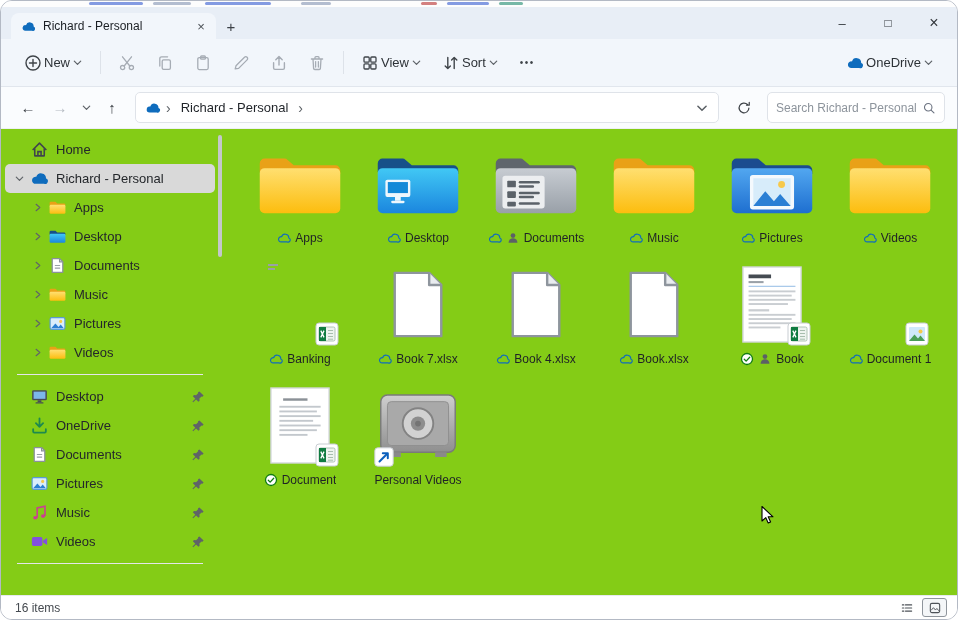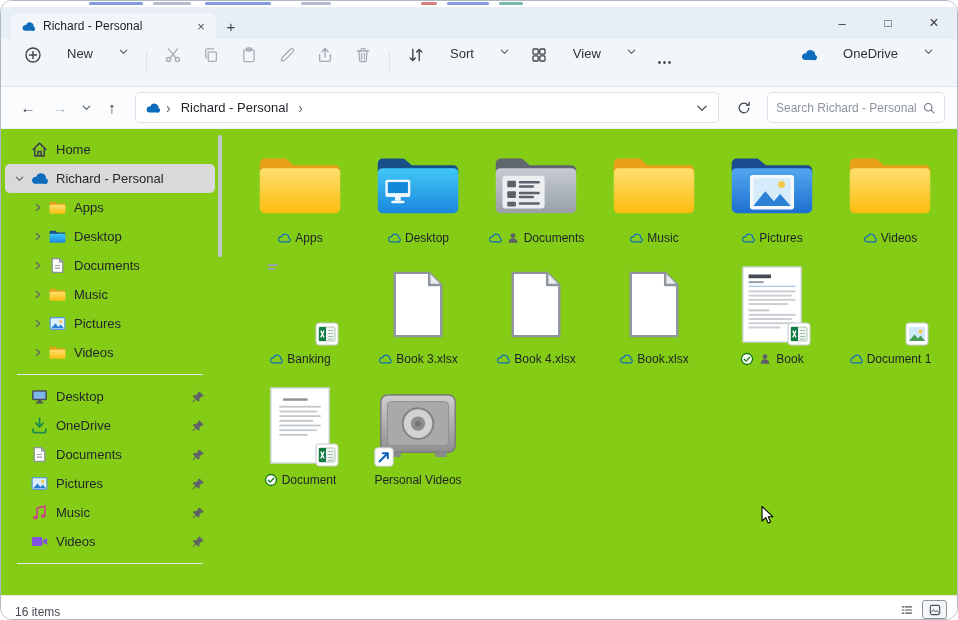--- a/index.html
+++ b/index.html
@@ -25,21 +25,21 @@
   .newtab{width:26px;height:22px;margin:0 0 2px 2px;display:flex;align-items:center;justify-content:center;
           font-size:15px;color:#3c4147}
   .win-controls{margin-left:auto;display:flex;align-self:stretch}
   .win-btn{width:46px;display:flex;align-items:center;justify-content:center;color:#33373c;font-size:13px}
   .win-btn.max{font-size:12px}
   .win-btn.close{font-size:16px}
 
   
   .toolbar{height:48px;background:#f2f6fb;display:flex;align-items:center;padding:0 14px;gap:2px;
            border-bottom:1px solid #e1e6ed;flex:0 0 auto}
-  .tb-btn{display:flex;gap:25px;height:34px;padding:0 9px;border-radius:5px;
+  .tb-btn{display:flex;align-items:center;gap:2px;height:34px;padding:0 9px;border-radius:5px;
           font-size:13px;color:#2d3237}
   .tb-ico{width:18px;height:18px;color:#3f4449;flex:0 0 auto}
   .tb-ico.dis{color:#a6acb4}
   .tb-chev{width:11px;height:11px;color:#5c6166}
   .tb-sep{width:1px;height:23px;background:#dde2e9;margin:0 6px}
   .tb-more{font-size:10px;letter-spacing:1.5px;color:#3f4449;padding:0 10px;height:34px;display:flex;align-items:center;border-radius:5px}
   .tb-spacer{flex:1}
 
   
   .navrow{height:42px;display:flex;align-items:center;background:#fafcfe;padding:0 12px;gap:2px;
@@ -82,21 +82,21 @@
   .tile{width:118px;display:flex;flex-direction:column;align-items:center}
   .ticon{height:92px;width:100%;display:flex;align-items:center;justify-content:center;position:relative}
   .tlabel{display:flex;align-items:center;gap:4px;font-size:12px;color:#1f2227;margin-top:2px;max-width:116px}
   .tlabel .st{width:14px;height:14px;flex:0 0 auto}
   .tlabel span{white-space:nowrap;overflow:hidden;text-overflow:ellipsis}
   .badge{position:absolute;width:24px;height:24px;left:74px;top:64px}
   .tinylines{position:absolute;width:12px;height:12px;left:26px;top:3px}
   .shortcut{position:absolute;width:20px;height:20px;left:15px;top:68px}
 
   
-  .statusbar{height:24px;border-top:1px solid #e7eaee;display:flex;align-items:flex-end;
+  .statusbar{height:24px;border-top:1px solid #e7eaee;display:flex;align-items:center;
              padding:0 10px 0 14px;font-size:12px;color:#454a50;background:#fff;flex:0 0 auto}
   .sb-right{margin-left:auto;display:flex;gap:3px;align-items:center}
   .sb-btn{width:25px;height:19px;display:flex;align-items:center;justify-content:center;color:#4d5258;border-radius:3px}
   .sb-btn svg{width:14px;height:14px}
   .sb-btn.active{border:1px solid #8f959c;background:#f4f6f8}
 
   .cursor{position:absolute;left:757px;top:504px;width:20px;height:20px;pointer-events:none;z-index:50}
 </style>
 </head>
 <body>
@@ -414,32 +414,32 @@
         </svg>
       </button>
     <button class="tb-btn">
         <svg class="tb-ico dis">
           <use href="#i-trash"></use>
         </svg>
       </button>
     <span class="tb-sep"></span>
     <button class="tb-btn">
       <svg class="tb-ico">
-          <use href="#i-sort"></use>
-        </svg>
-      <span>Sort</span>
+          <use href="#i-viewg"></use>
+        </svg>
+      <span>View</span>
       <svg class="tb-chev">
           <use href="#i-chev-d"></use>
         </svg>
     </button>
     <button class="tb-btn">
       <svg class="tb-ico">
-          <use href="#i-viewg"></use>
-        </svg>
-      <span>View</span>
+          <use href="#i-sort"></use>
+        </svg>
+      <span>Sort</span>
       <svg class="tb-chev">
           <use href="#i-chev-d"></use>
         </svg>
     </button>
     <button class="tb-more">•••</button>
     <span class="tb-spacer"></span>
     <button class="tb-btn">
       <svg class="tb-ico" style="color:#0f6cbd">
           <use href="#i-cloud-fill"></use>
         </svg>
@@ -751,21 +751,21 @@
         <div class="tile">
           <div class="ticon">
               <svg width="54" height="69">
                 <use href="#i-page"></use>
               </svg>
             </div>
           <div class="tlabel">
             <svg class="st">
                 <use href="#i-cloud"></use>
               </svg>
-            <span>Book 3.xlsx</span>
+            <span>Book 7.xlsx</span>
           </div>
         </div>
 
         <div class="tile">
           <div class="ticon">
               <svg width="54" height="69">
                 <use href="#i-page"></use>
               </svg>
             </div>
           <div class="tlabel">

